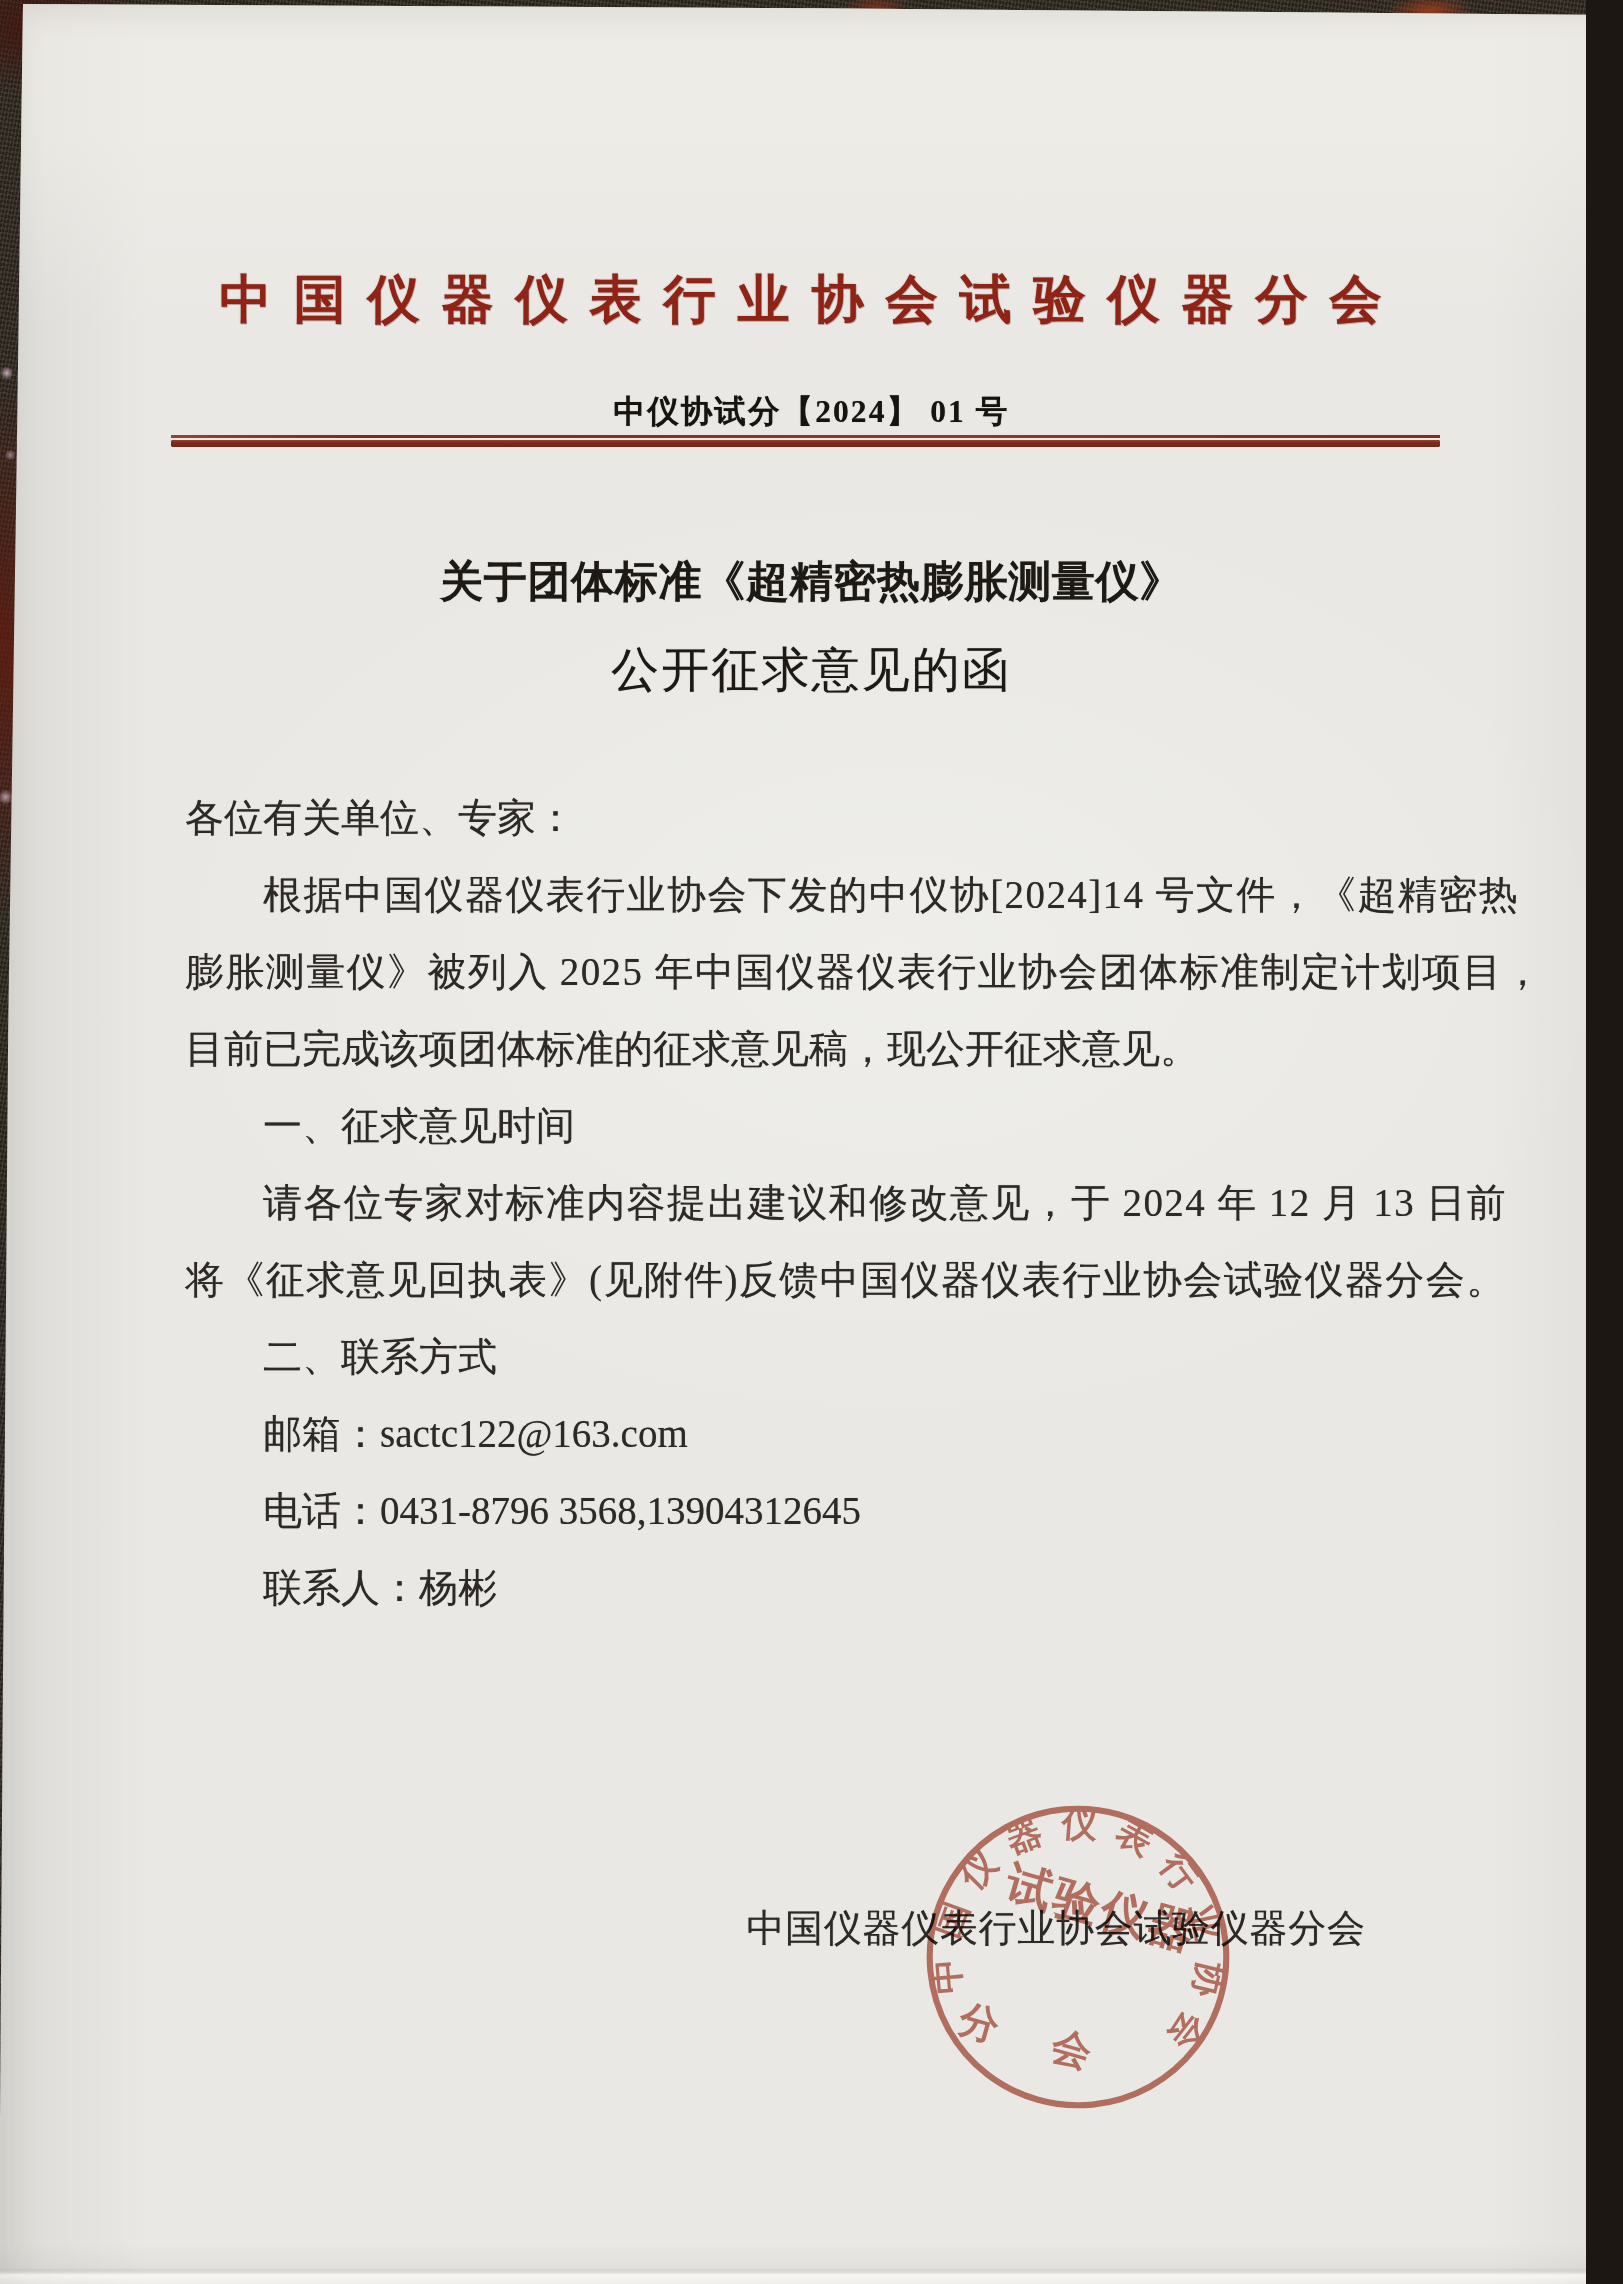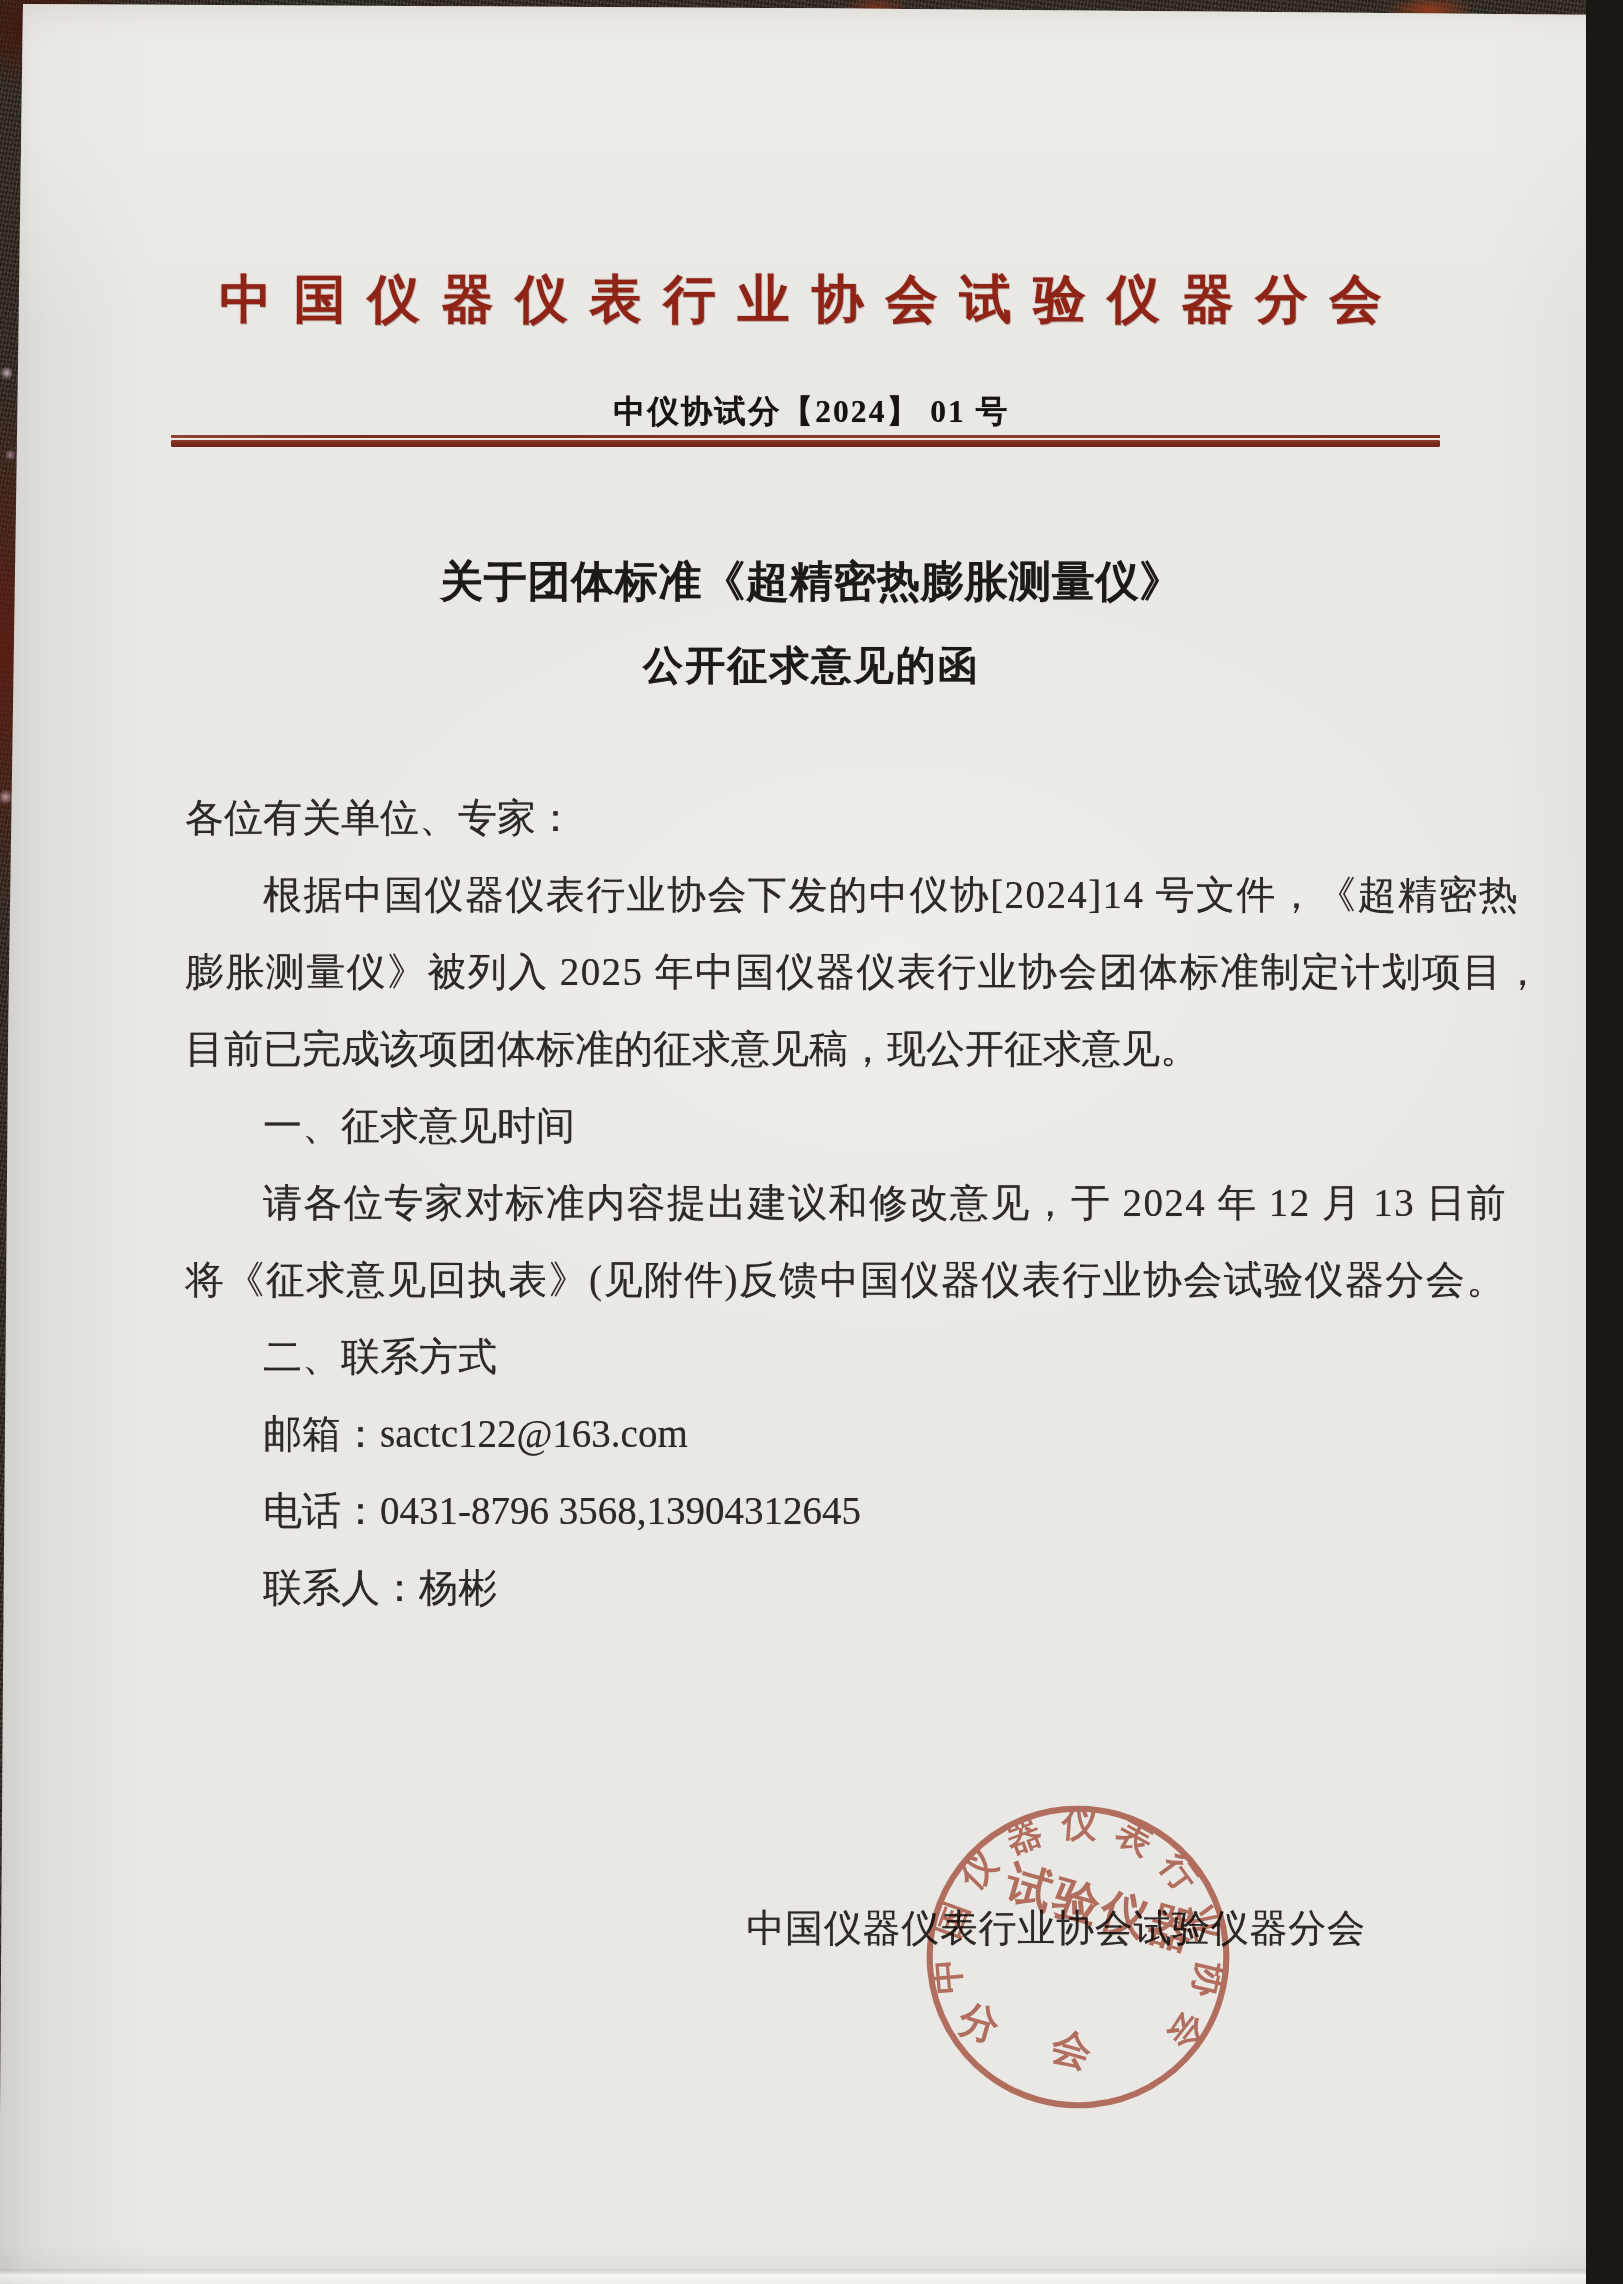--- a/index.html
+++ b/index.html
@@ -39,21 +39,21 @@
     top:265px;font-size:52px;font-weight:bold;letter-spacing:22px;
     color:#8e2316;text-shadow:0 0 1.4px rgba(110,20,8,.45), 0.7px 0.7px 0 rgba(60,10,5,.25);
     white-space:nowrap;
   }
   .doc-no{top:391px;font-size:31.5px;font-weight:bold;color:#17140f;letter-spacing:2.1px;text-shadow:0 0 0.7px rgba(20,16,10,.6);}
   .red-rule{left:171px;top:435px;width:1269px;}
   .red-rule .thin{height:2.7px;background:linear-gradient(90deg,#8f4434,#7a2b1d 15%,#8a3a2a 60%,#7d2e20);}
   .red-rule .thick{margin-top:2.1px;height:7.5px;background:linear-gradient(180deg,#93412f,#7c2b1c 40%,#6f2416);border-radius:1.4px;}
 
   .title1{top:553px;font-size:43px;font-weight:bold;color:#1d1a16;letter-spacing:0.7px;}
-  .title2{top:638px;font-size:40px;font-weight:bold;color:#1d1a16;letter-spacing:2.1px;}
+  .title2{top:638px;font-size:48px;font-weight:normal;color:#1d1a16;letter-spacing:2.1px;}
 
   .body-block{left:185px;top:784px;width:1262px;}
   .line{height:77px;line-height:68px;font-size:39px;white-space:nowrap;}
   .line.indent{padding-left:78px;}
   .line.fill{letter-spacing:1.4px;}
 
   .sig-org{left:740px;top:1903px;width:632px;text-align:center;font-size:38px;letter-spacing:0.7px;}
   .sig-date{left:774px;top:1984px;width:547px;text-align:center;font-size:37px;letter-spacing:2.7px;}
 
   .stamp{

